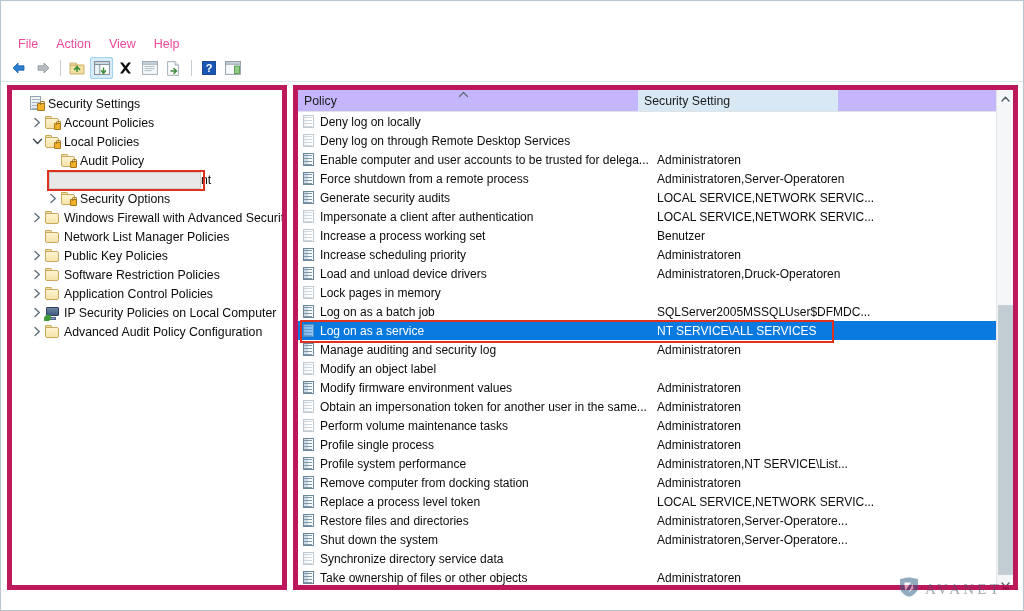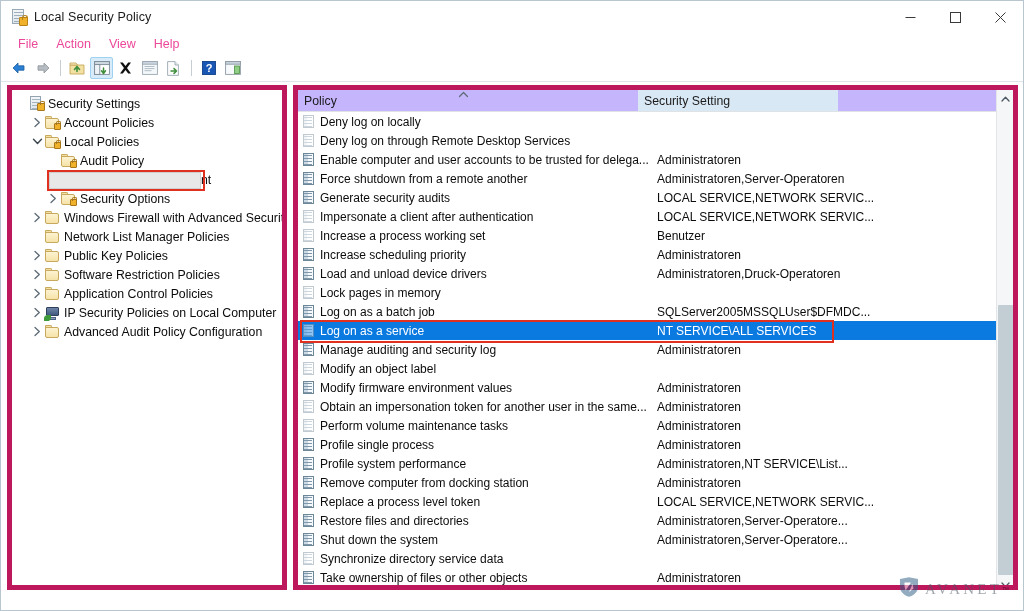--- a/index.html
+++ b/index.html
@@ -254,45 +254,20 @@
     font-size: 15px; letter-spacing: 3.2px; color: #4a5560;
     font-family: "Liberation Serif", serif;
   }
   .wm-tm { font-size: 7px; vertical-align: super; letter-spacing: 0; }
 </style>
 </head>
 <body>
 
 <div id="app">
 
-  <div class="titlebar">
-    <div class="title-icon">
-      <div class="doc"></div>
-        <div class="lock"></div>
-    </div>
-    <div class="title-text">Local Security Policy</div>
-    <div class="win-controls">
-      <div class="wbtn">
-        <svg width="11" height="11" viewBox="0 0 11 11">
-            <line x1="0.5" y1="5.5" x2="10.5" y2="5.5" stroke="#3a3a3a" stroke-width="1"></line>
-          </svg>
-      </div>
-      <div class="wbtn">
-        <svg width="11" height="11" viewBox="0 0 11 11">
-            <rect x="0.5" y="0.5" width="10" height="10" fill="none" stroke="#3a3a3a" stroke-width="1"></rect>
-          </svg>
-      </div>
-      <div class="wbtn">
-        <svg width="11" height="11" viewBox="0 0 11 11">
-            <line x1="0.5" y1="0.5" x2="10.5" y2="10.5" stroke="#3a3a3a" stroke-width="1"></line>
-            <line x1="10.5" y1="0.5" x2="0.5" y2="10.5" stroke="#3a3a3a" stroke-width="1"></line>
-          </svg>
-      </div>
-    </div>
-  </div>
 
   <div class="menubar">
     <div class="menuitem">File</div>
     <div class="menuitem">Action</div>
     <div class="menuitem">View</div>
     <div class="menuitem">Help</div>
   </div>
 
   <div class="toolbar">
     <div class="tb">
@@ -554,21 +529,21 @@
               <span class="pbars"></span>
             </span>
             <span class="pname">Enable computer and user accounts to be trusted for delega...</span>
             <span class="pval">Administratoren</span>
           </div>
           <div class="lrow">
             <span class="picon configured">
               <span class="pbody"></span>
               <span class="pbars"></span>
             </span>
-            <span class="pname">Force shutdown from a remote another</span>
+            <span class="pname">Force shutdown from a remote process</span>
             <span class="pval">Administratoren,Server-Operatoren</span>
           </div>
           <div class="lrow">
             <span class="picon configured">
               <span class="pbody"></span>
               <span class="pbars"></span>
             </span>
             <span class="pname">Generate security audits</span>
             <span class="pval">LOCAL SERVICE,NETWORK SERVIC...</span>
           </div>

